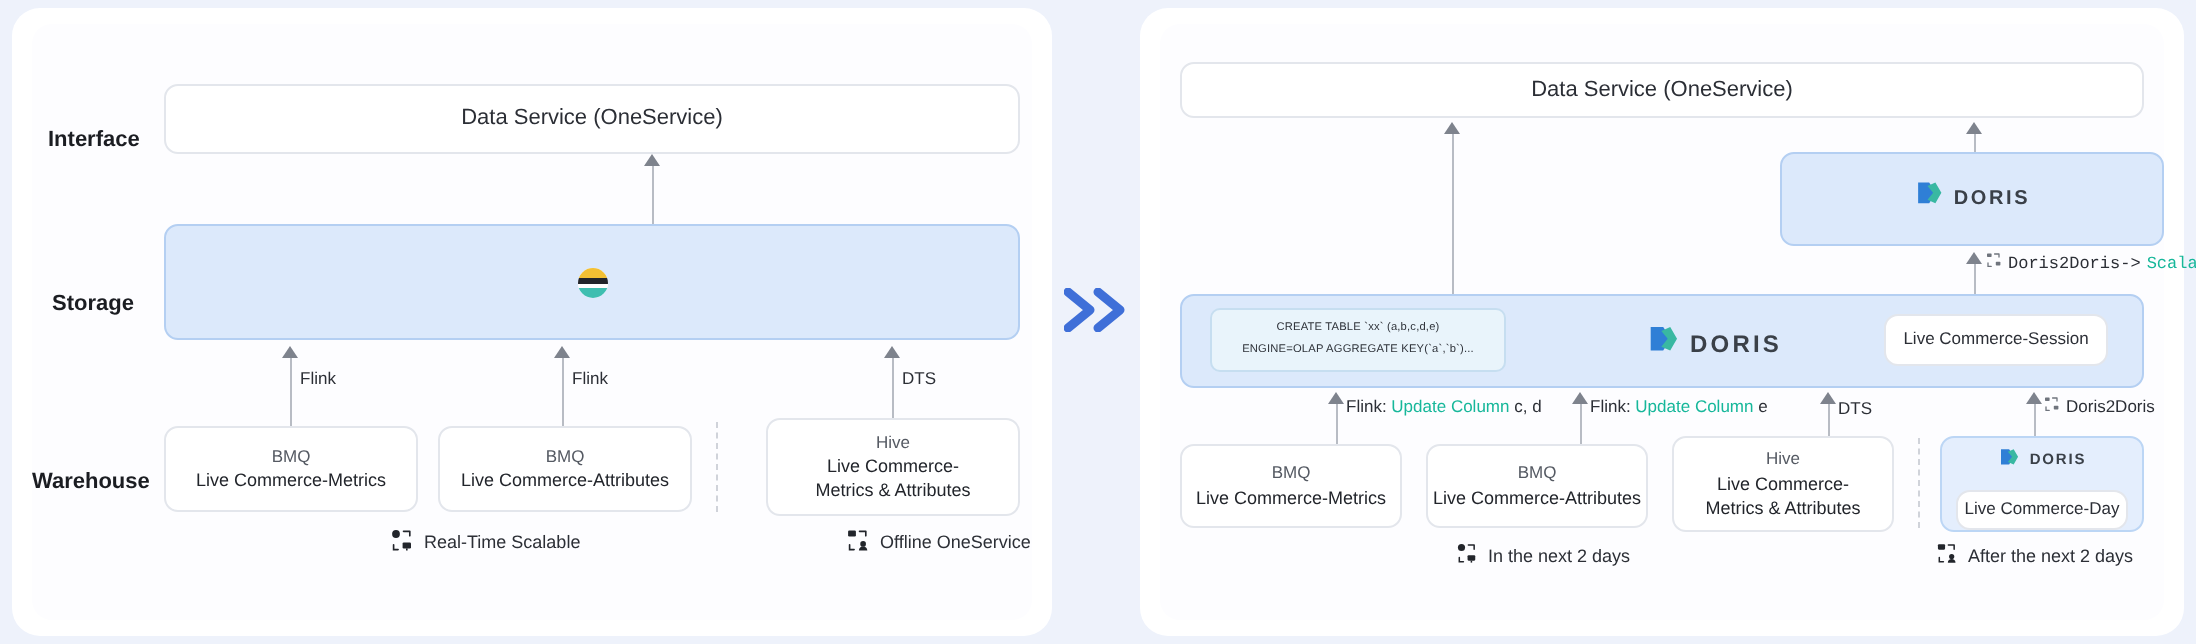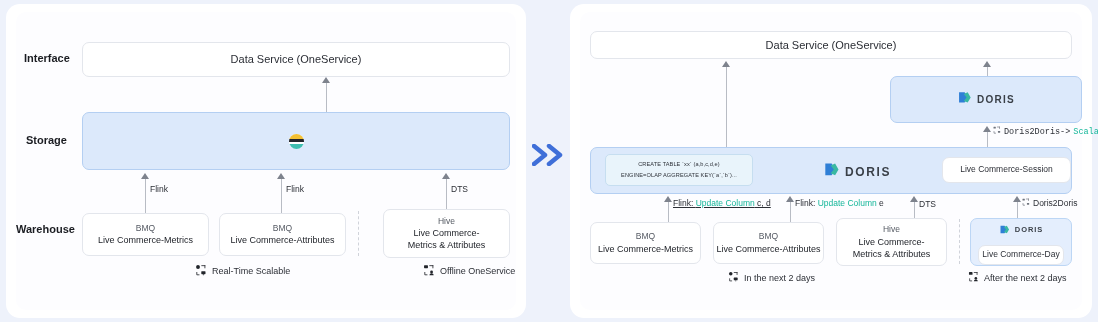--- a/index.html
+++ b/index.html
@@ -54,20 +54,21 @@
   }
   .box-blue-soft{
     background:#e4eefd;
     border:1px solid #bcd6f5;
   }
 
   .row-label{
     position:absolute;
     font-size:11px;font-weight:bold;color:#1b1d22;
     white-space:nowrap;
+    margin-top:12px;
   }
 
   .svc-title{font-size:11px;color:#2b2e35;}
 
   
   .vline{
     position:absolute;
     width:1px;background:#b8bcc4;
   }
   .arrowhead{
@@ -270,25 +271,25 @@
     <div class="doris-row" style="position:absolute;left:253px;top:157px;">
       <span class="doris-mark">
         <svg width="17" height="17" viewBox="0 0 16 16">
           <path d="M2.2 2.4 L8.1 2.4 L11.6 7.9 L8.1 13.4 L2.2 13.4 Z" fill="#2f7fd6"></path>
           <path d="M7.2 4.2 L11.4 2.4 L14.6 7.9 L11.4 13.4 L7.2 11.6 L10.2 7.9 Z" fill="#39b8a2"></path>
         </svg>
       </span>
       <span class="doris-text" style="font-size:12px;letter-spacing:1.6px;">DORIS</span>
     </div>
 
-    <div class="box" style="left:372px;top:153px;width:129px;height:26px;font-size:8.5px;">Live Commerce-Session</div>
+    <div class="box" style="left:372px;top:153px;width:112px;height:26px;font-size:8.5px;">Live Commerce-Session</div>
 
     <div class="vline" style="left:98px;top:198px;height:20px;"></div>
     <div class="arrowhead" style="left:94px;top:192px;"></div>
-    <div class="edge-label" style="left:103px;top:194px;text-decoration:underline;">
+    <div class="edge-label" style="left:103px;top:194px;">
       <span>Flink: </span><span class="accent">Update Column</span><span> c, d</span>
     </div>
 
     <div class="vline" style="left:220px;top:198px;height:20px;"></div>
     <div class="arrowhead" style="left:216px;top:192px;"></div>
     <div class="edge-label" style="left:225px;top:194px;">
       <span>Flink: </span><span class="accent">Update Column</span><span> e</span>
     </div>
 
     <div class="vline" style="left:344px;top:198px;height:20px;"></div>

